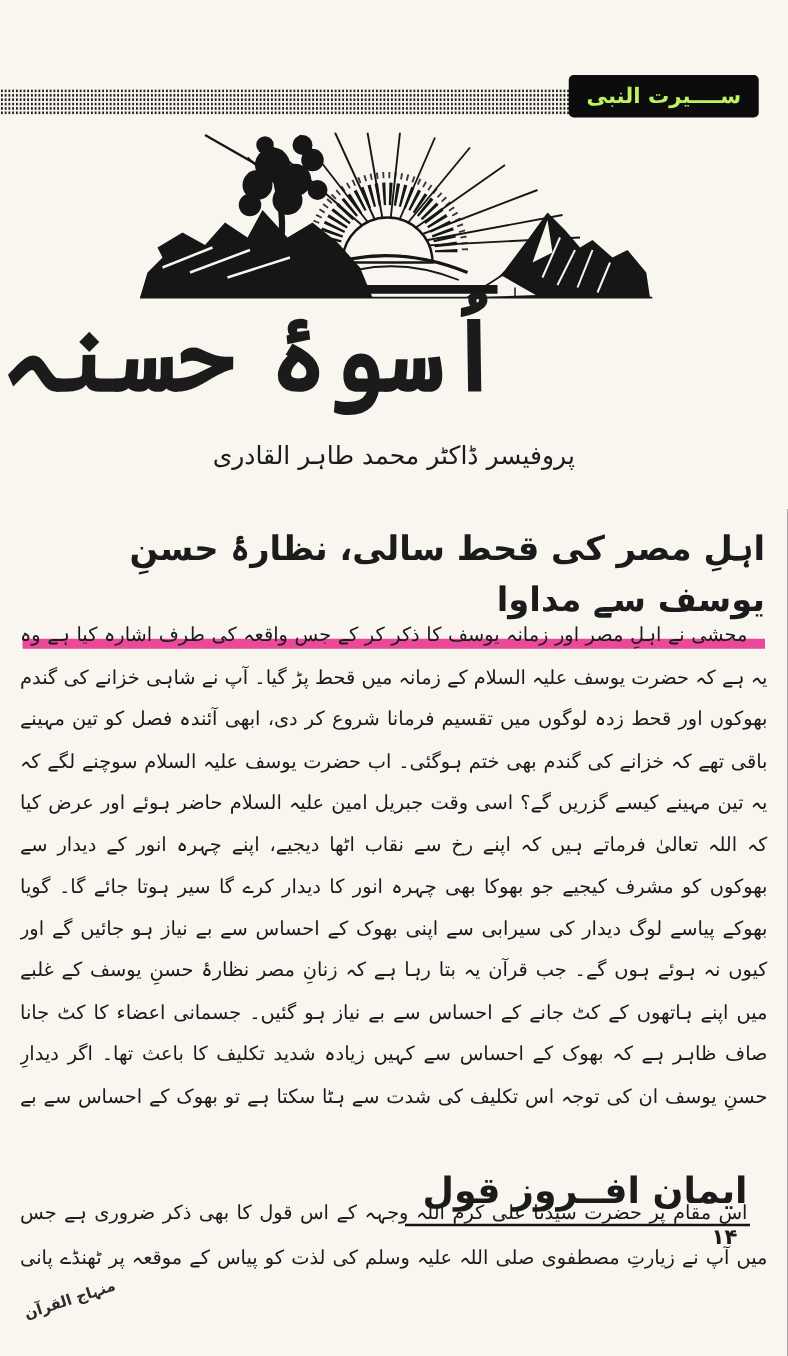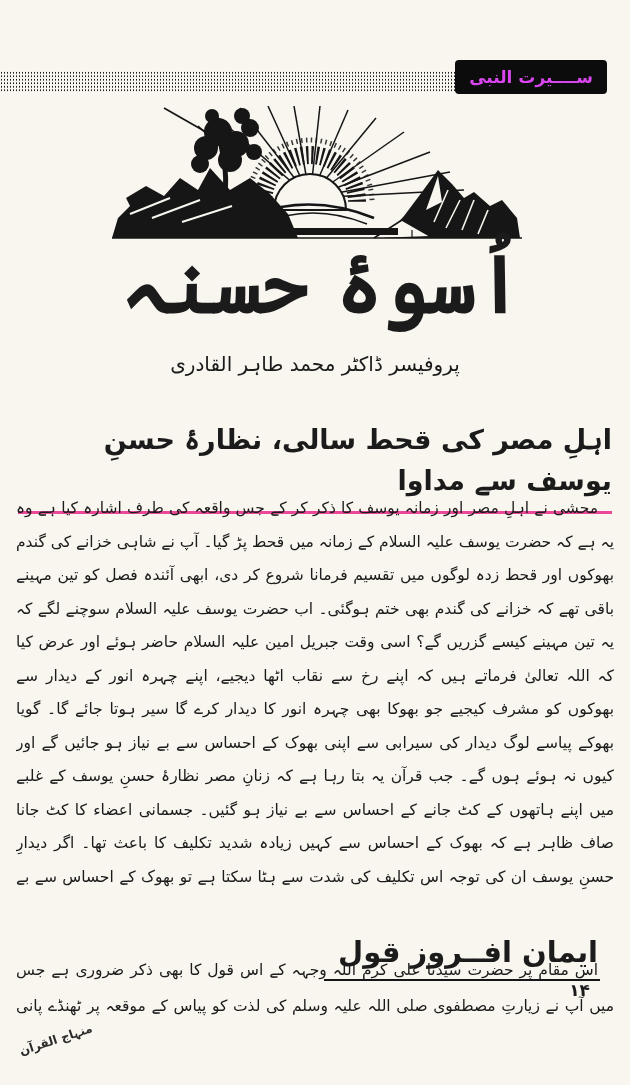--- a/index.html
+++ b/index.html
@@ -14,45 +14,44 @@
   }
   
   .halftone-band{
     position:absolute;left:0;top:71px;width:458px;height:21px;
     background-image:radial-gradient(circle,#1a1a1a 34%,rgba(0,0,0,0) 42%);
     background-size:3px 3.5px;
   }
   .journal-box{
     position:absolute;right:23px;top:60px;width:152px;height:34px;
     background:#0c0c0c;border-radius:4px;
-    color:#d946ef;direction:rtl;
+    color:#bef264;direction:rtl;
     display:flex;align-items:center;justify-content:center;
     font-size:17px;font-weight:bold;
   }
   
   .illustration{position:absolute;left:112px;top:106px;width:410px;height:137px;}
   .calligraphy-title{
     position:absolute;left:0;right:0;top:236px;
-    text-align:center;direction:rtl;
+    text-align:left;direction:rtl;
     font-size:80px;font-weight:bold;line-height:1.2;
     font-family:"DejaVu Serif", serif;
     letter-spacing:0;
-    padding-left:14px;
   }
   .byline{
     position:absolute;left:0;right:0;top:352px;
     text-align:center;direction:rtl;
     font-size:20px;font-weight:normal;
   }
   
   .h1-wrap{position:absolute;right:18px;left:18px;top:420px;direction:rtl;text-align:right;}
   .h1-wrap .heading-text{
     display:inline-block;
     font-size:27px;font-weight:bold;line-height:1.5;
-    border-bottom:3px solid #ec4899;
+    border-bottom:8px solid #ec4899;
     padding:0 0 10px 34px;
   }
   .body-para{
     position:absolute;right:16px;left:16px;
     direction:rtl;text-align:justify;
     font-size:15.5px;line-height:33.5px;
     text-indent:16px;overflow:hidden;
   }
   .para-1{top:492px;height:400px;}
   .h2-wrap{position:absolute;right:30px;left:18px;top:888px;direction:rtl;text-align:right;margin-top:44px;}

